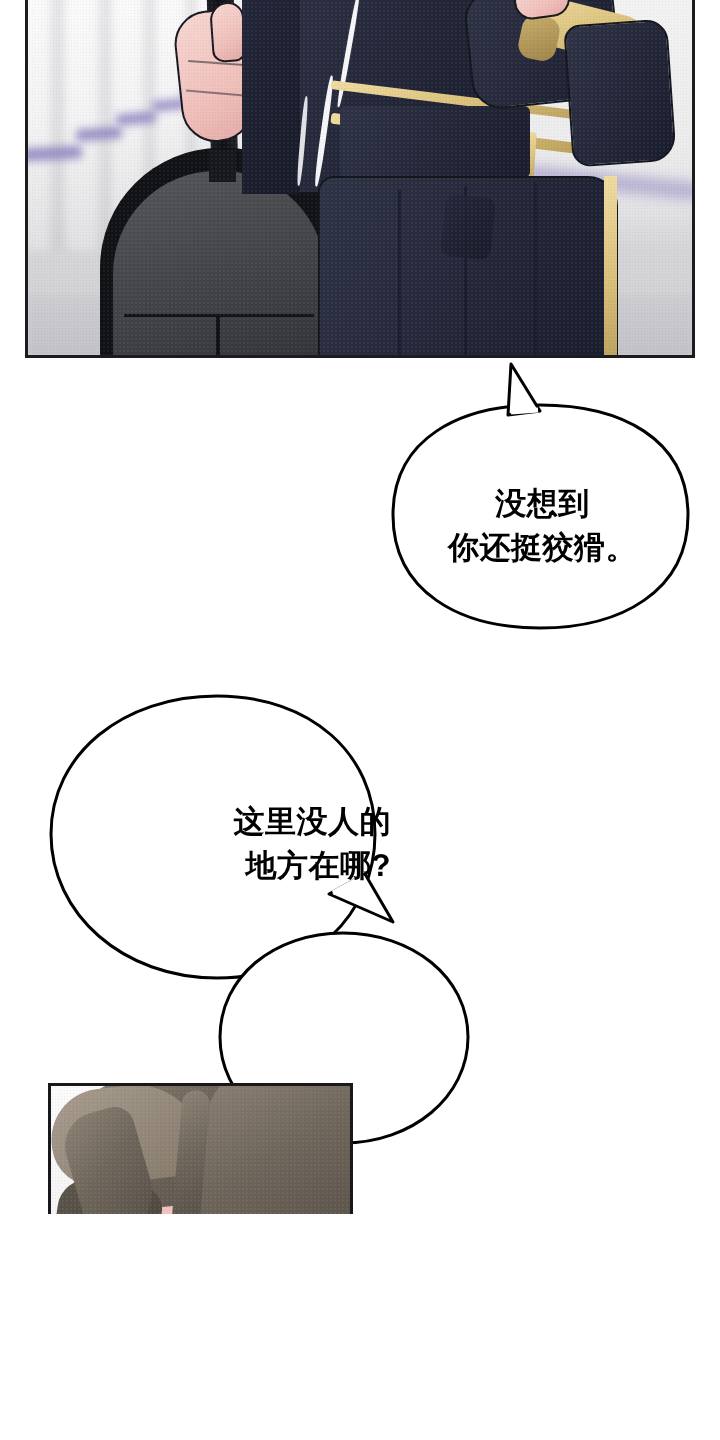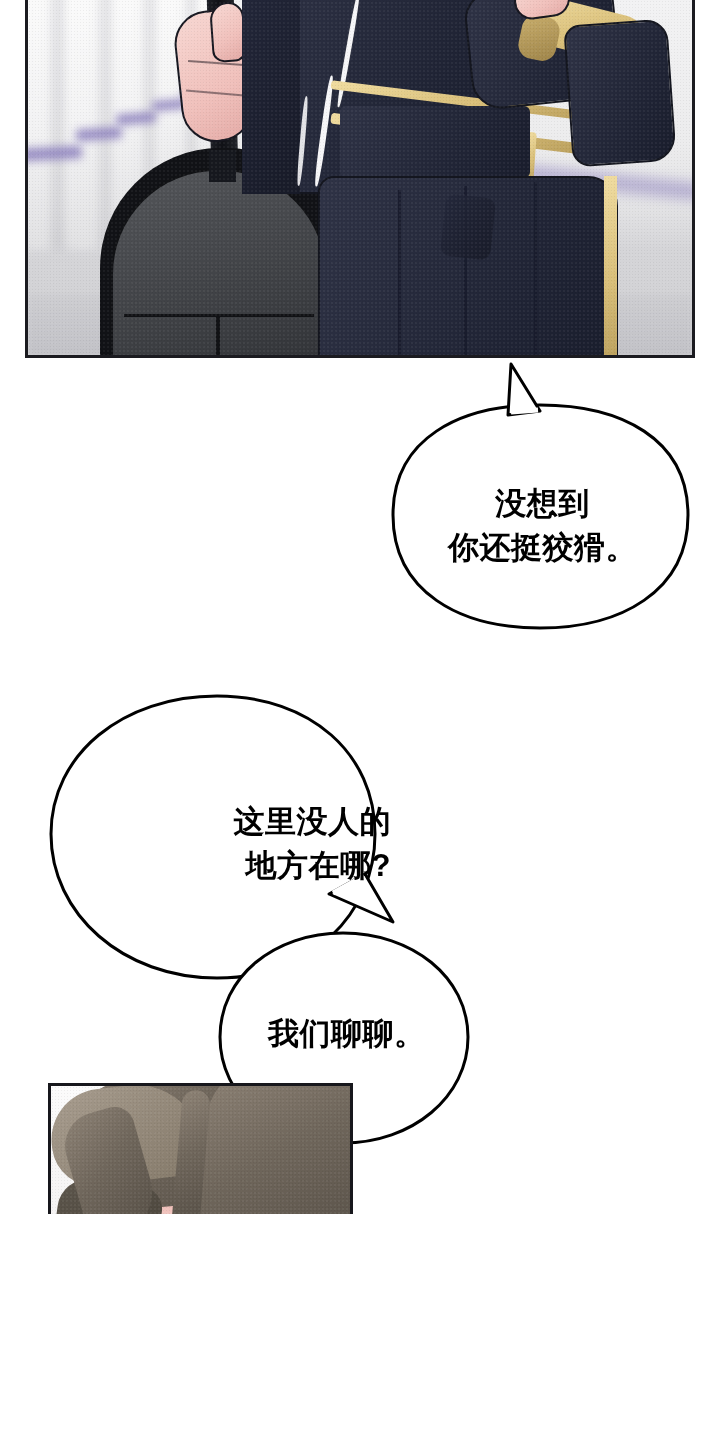--- a/index.html
+++ b/index.html
@@ -245,21 +245,20 @@
 
   <svg class="bubble-svg" style="left:212px; top:925px;" width="270" height="250" viewBox="0 0 270 250">
     <path d="M 8 112
              C 8 52, 62 8, 131 8
              C 200 8, 256 52, 256 112
              C 256 172, 200 218, 131 218
              C 62 218, 8 172, 8 112 Z" fill="#ffffff" stroke="#000000" stroke-width="3"></path>
     <path d="M 62 196 L 72 242 L 106 213 Z" fill="#ffffff" stroke="#000000" stroke-width="3" stroke-linejoin="round"></path>
     <path d="M 66 199 L 102 212" stroke="#ffffff" stroke-width="5"></path>
   </svg>
-  <div class="bubble-text" id="bubble3-text" style="left:268px; top:1012px; width:220px;">我们聊聊。</div>
 
   <div class="halftone" style="left:385px; top:1368px; width:80px; height:76px; border-radius:34px 30px 0 0; transform:rotate(-6deg);"></div>
   <div class="halftone" style="left:430px; top:1406px; width:120px; height:26px; border-radius:13px; transform:rotate(-26deg);"></div>
   <div class="halftone" style="left:508px; top:1388px; width:26px; height:22px; border-radius:11px;"></div>
   <div style="position:absolute; left:403px; top:1404px; width:52px; height:40px; background:#ffffff; border-radius:26px 26px 0 0;"></div>
 
   <div class="panel" id="panel-bottom">
     <div class="p2-bg"></div>
 
     <div class="face-skin" style="left:48px; top:18px; width:232px; height:330px; border-radius:84px 60px 40px 90px;"></div>

